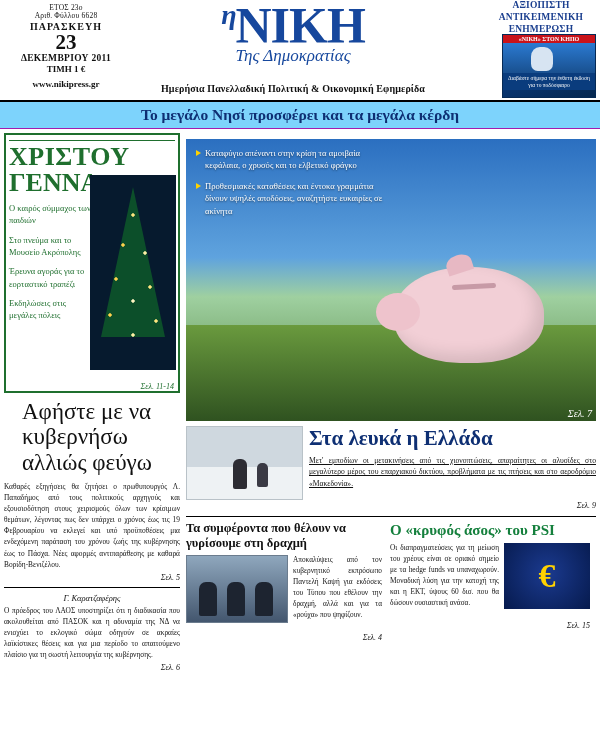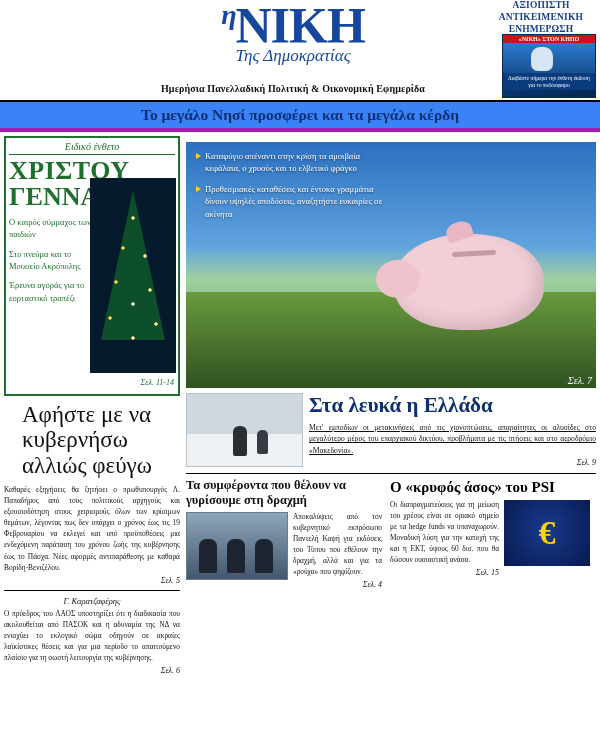--- a/index.html
+++ b/index.html
@@ -24,21 +24,21 @@
 
   .mast-right{position:absolute;right:4px;top:0px;width:110px;text-align:center;}
   .mast-right .slogan{font-size:9.5px;font-weight:bold;color:#1b3f8f;line-height:1.25;letter-spacing:.2px;}
   .promo{position:absolute;right:4px;top:34px;width:92px;height:62px;background:linear-gradient(160deg,#0d5fbe,#08346e 60%,#07284f);border:1px solid #062a55;color:#fff;overflow:hidden;}
   .promo .phead{background:#c9131a;font-size:6px;font-weight:bold;padding:1px 2px;text-align:center;}
   .promo .pimg{height:30px;background:linear-gradient(#2b7ad1,#19508f);position:relative;}
   .promo .pimg:after{content:"";position:absolute;left:28px;top:4px;width:22px;height:24px;background:#d7e4f2;border-radius:40% 40% 30% 30%;}
   .promo .pfoot{font-size:5.5px;line-height:1.2;padding:2px;text-align:center;background:#0a3c7d;}
 
   
-  .banner{height:26px;background:#3b82f6;border-bottom:4px solid #a21caf;display:flex;align-items:center;justify-content:center;}
+  .banner{height:26px;background:#7dd3fc;border-bottom:1px solid #a21caf;display:flex;align-items:center;justify-content:center;}
   .banner span{font-size:15.5px;font-weight:bold;color:#0e2f73;}
 
   
   .body{position:relative;height:623px;}
   .col-left{position:absolute;left:4px;top:4px;width:176px;}
   .col-right{position:absolute;left:186px;top:4px;width:410px;}
 
   
   .insert{border:2px solid #1f6f2e;padding:3px;background:#fff;height:250px;position:relative;overflow:hidden;}
   .insert .eidiko{text-align:center;font-size:10px;color:#1f6f2e;font-style:italic;}
@@ -52,38 +52,38 @@
   .tree .dots{position:absolute;inset:0;background:
      radial-gradient(circle at 43px 40px,#ffe680 1.4px,transparent 2px),
      radial-gradient(circle at 33px 70px,#ffd24d 1.4px,transparent 2px),
      radial-gradient(circle at 55px 78px,#fff0a6 1.4px,transparent 2px),
      radial-gradient(circle at 26px 104px,#ffd24d 1.4px,transparent 2px),
      radial-gradient(circle at 60px 112px,#ffe680 1.4px,transparent 2px),
      radial-gradient(circle at 43px 126px,#fff6c2 1.4px,transparent 2px),
      radial-gradient(circle at 20px 140px,#ffd24d 1.4px,transparent 2px),
      radial-gradient(circle at 66px 146px,#ffe680 1.4px,transparent 2px),
      radial-gradient(circle at 43px 160px,#fff0a6 1.4px,transparent 2px);}
-  .insert .sel{position:absolute;right:4px;bottom:7px;font-size:8px;font-style:italic;color:#1f6f2e;}
+  .insert .sel{position:absolute;right:4px;bottom:0;font-size:8px;font-style:italic;color:#1f6f2e;}
 
   .lead2{margin-top:6px;}
   .lead2 h2{font-size:23px;line-height:1.1;margin:4px 18px 6px;font-weight:normal;}
   .lead2 p{font-size:7.4px;line-height:1.5;text-align:justify;margin:0;}
   .sel-r{text-align:right;font-size:8px;font-style:italic;margin-top:3px;}
   .rule{border-top:1px solid #000;margin:5px 0;}
 
   .kar .byline{text-align:center;font-size:8.5px;font-style:italic;margin-bottom:2px;}
   .kar h3{font-size:15px;line-height:1.15;margin:2px 0 5px;color:#0e2f73;font-weight:normal;}
   .kar p{font-size:7.4px;line-height:1.5;text-align:justify;margin:0;}
 
   
   .headline{color:#123e86;text-align:right;}
   .headline .l1{font-size:45px;font-weight:bold;line-height:.98;letter-spacing:-.5px;}
   .headline .l2{font-size:31px;line-height:1.05;margin-top:2px;}
 
-  .photo{position:relative;margin-top:6px;height:246px;overflow:hidden;
+  .photo{position:relative;margin-top:6px;height:282px;overflow:hidden;
     background:linear-gradient(#2b6fc0 0%,#5fa3de 42%,#9fd0a0 56%,#4d7d3a 100%);}
   .photo .grass{position:absolute;left:0;right:0;bottom:0;height:96px;background:linear-gradient(#6a9a3e,#2f5220);}
   .photo .pig{position:absolute;right:52px;bottom:58px;width:150px;height:96px;background:#f2cfd6;border-radius:48% 48% 44% 44%;box-shadow:inset -8px -8px 16px rgba(0,0,0,.12);}
   .photo .pig:before{content:"";position:absolute;left:-18px;top:26px;width:44px;height:38px;background:#eec3cc;border-radius:50%;}
   .photo .pig:after{content:"";position:absolute;left:52px;top:-12px;width:26px;height:18px;background:#e7b8c3;border-radius:50% 50% 0 0;transform:rotate(-18deg);}
   .photo .slot{position:absolute;right:100px;bottom:132px;width:44px;height:5px;background:#c79aa6;border-radius:3px;transform:rotate(-3deg);}
   .bullets{position:absolute;left:10px;top:8px;width:196px;color:#fff;font-size:8.6px;line-height:1.45;text-shadow:0 1px 2px rgba(0,0,0,.55);}
   .bullets p{margin:0 0 8px 0;padding-left:9px;position:relative;}
   .bullets p:before{content:"";position:absolute;left:0;top:3px;border-left:5px solid #ffd200;border-top:3.5px solid transparent;border-bottom:3.5px solid transparent;}
   .photo .sel{position:absolute;right:4px;bottom:2px;font-size:10px;font-style:italic;color:#fff;}
@@ -93,35 +93,44 @@
   .mid .ph .fig{position:absolute;bottom:10px;left:46px;width:14px;height:30px;background:#2c2c33;border-radius:6px 6px 2px 2px;}
   .mid .ph .fig2{position:absolute;bottom:12px;left:70px;width:11px;height:24px;background:#3a3a44;border-radius:5px 5px 2px 2px;}
   .mid .txt{flex:1;}
   .mid h3{margin:0 0 4px;font-size:21px;color:#0e2f73;font-weight:bold;}
   .mid p{font-size:7.6px;line-height:1.5;text-align:justify;margin:0;text-decoration:underline;}
 
   .bottom{display:flex;margin-top:6px;gap:8px;border-top:1px solid #000;padding-top:4px;}
   .b1{width:196px;}
   .b2{width:200px;}
   .b1 h3{font-size:12.5px;margin:0 0 4px;color:#111;font-weight:bold;line-height:1.2;}
-  .b2 h3{font-size:15px;margin:0 0 4px;color:#000000;font-weight:bold;line-height:1.2;}
+  .b2 h3{font-size:15px;margin:0 0 4px;color:#15803d;font-weight:bold;line-height:1.2;}
   .b-photo{width:100px;height:66px;float:left;margin:0 5px 2px 0;background:linear-gradient(#8fa7bd,#43566e);position:relative;overflow:hidden;border:1px solid #6b7c8e;}
   .b-photo .h1,.b-photo .h2,.b-photo .h3i{position:absolute;bottom:6px;width:18px;height:34px;background:#1d2430;border-radius:7px 7px 2px 2px;}
   .b-photo .h1{left:12px;}.b-photo .h2{left:40px;}.b-photo .h3i{left:68px;}
   .euro{width:86px;height:66px;float:right;margin:0 0 2px 5px;background:radial-gradient(circle at 50% 45%,#1b3a8f,#061a4d);position:relative;overflow:hidden;}
   .euro .sym{position:absolute;left:50%;top:50%;transform:translate(-50%,-50%);color:#ffd200;font-size:34px;font-weight:bold;}
   .bottom p{font-size:7.3px;line-height:1.5;text-align:justify;margin:0;}
-  .sel-s{font-size:8px;font-style:italic;text-align:right;margin-top:2px;}
+  .sel-s{font-size:8px;font-style:italic;text-align:right;margin-top:12px;}
 </style>
 </head>
 <body>
 
 <div class="page">
 
   <div class="masthead">
+    <div class="mast-left">
+      <div class="tiny">ΕΤΟΣ 23ο</div>
+      <div class="tiny">Αριθ. Φύλλου 6628</div>
+      <div class="day">ΠΑΡΑΣΚΕΥΗ</div>
+      <div class="num">23</div>
+      <div class="month">ΔΕΚΕΜΒΡΙΟΥ 2011</div>
+      <div class="price">ΤΙΜΗ 1 €</div>
+      <div class="site">www.nikipress.gr</div>
+    </div>
 
     <div class="mast-center">
       <div class="logo"><span class="eta">η</span><span>ΝΙΚΗ</span></div>
       <div class="sub">Της Δημοκρατίας</div>
       <div class="strap">Ημερήσια Πανελλαδική Πολιτική &amp; Οικονομική Εφημερίδα</div>
     </div>
 
     <div class="mast-right">
       <div class="slogan">ΑΞΙΟΠΙΣΤΗ ΑΝΤΙΚΕΙΜΕΝΙΚΗ ΕΝΗΜΕΡΩΣΗ</div>
     </div>
@@ -134,28 +143,28 @@
 
   <div class="banner">
     <span>Το μεγάλο Νησί προσφέρει και τα μεγάλα κέρδη</span>
   </div>
 
   <div class="body">
 
     <div class="col-left">
 
       <div class="insert">
-        <div class="eidiko">Ειδικό ένθετο</div>
         <div class="hr"></div>
         <div class="tit">ΧΡΙΣΤΟΥ</div>
         <div class="tit2">ΓΕΝΝΑ</div>
         <div class="blurbs">
           <p>Ο καιρός σύμμαχος των παιδιών</p>
           <p>Στο πνεύμα και το Μουσείο Ακρόπολης</p>
           <p>Έρευνα αγοράς για το εορταστικό τραπέζι</p>
+          <p>Εκδηλώσεις στις μεγάλες πόλεις</p>
         </div>
         <div class="tree">
             <div class="dots"></div>
           </div>
         <div class="sel">Σελ. 11-14</div>
       </div>
 
       <div class="lead2">
         <h2>Αφήστε με να κυβερνήσω αλλιώς φεύγω</h2>
         <p>Καθαρές εξηγήσεις θα ζητήσει ο πρωθυπουργός Λ. Παπαδήμος από τους πολιτικούς αρχηγούς και εξουσιοδότηση στους χειρισμούς όλων των κρίσιμων θεμάτων, λέγοντας πως δεν υπάρχει ο χρόνος έως τις 19 Φεβρουαρίου να εκλεγεί και υπό προϋποθέσεις μια ενδεχόμενη παράταση του χρόνου ζωής της κυβέρνησης έως το Πάσχα. Νέες αφορμές αντιπαράθεσης με καθαρά Βορίδη-Βενιζέλου.</p>

